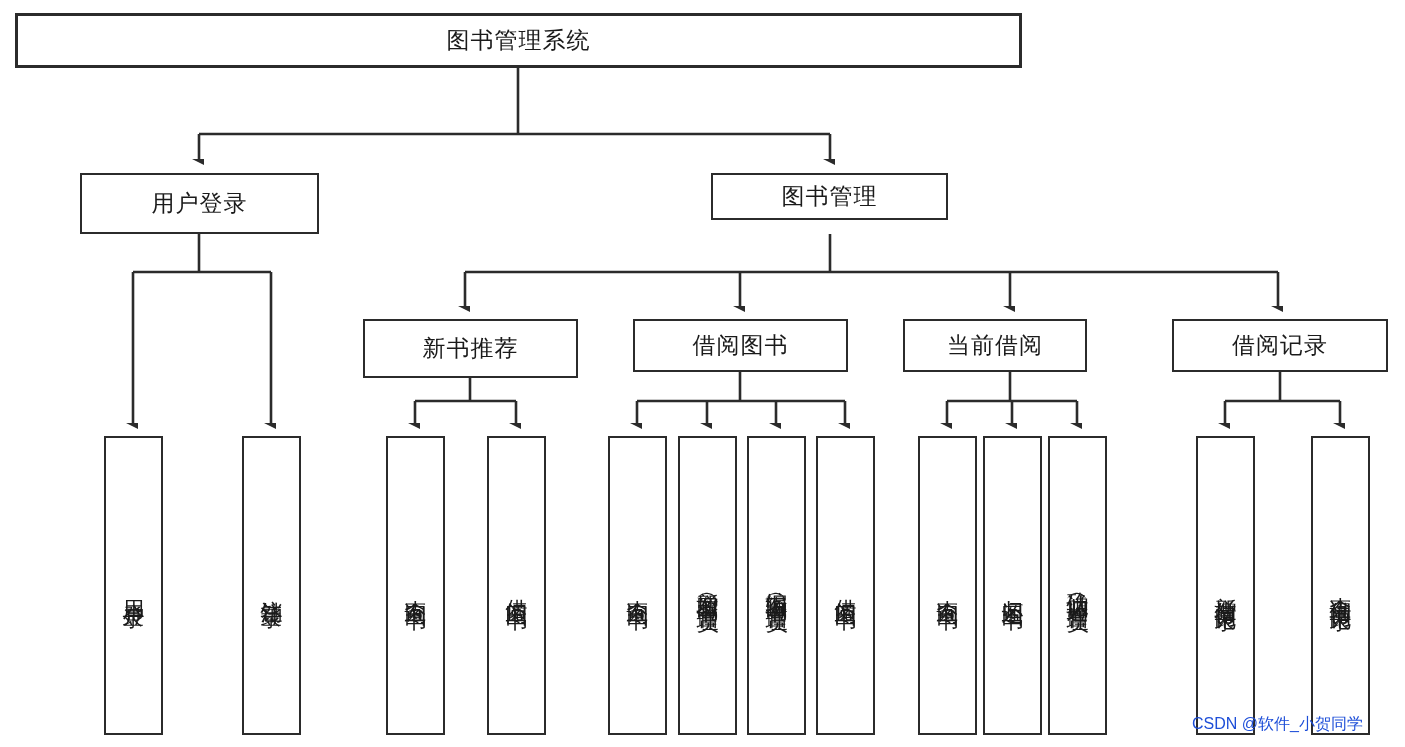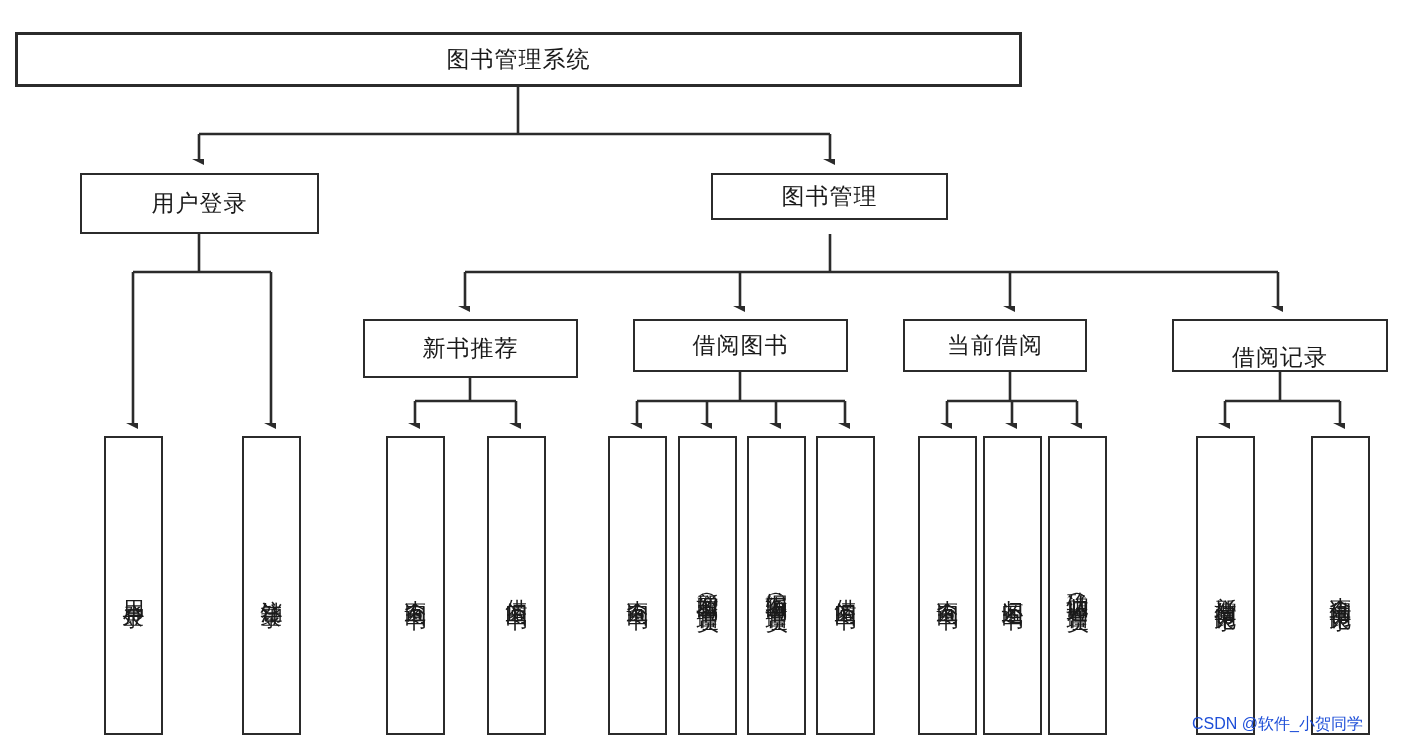--- a/index.html
+++ b/index.html
@@ -23,21 +23,21 @@
   }
   .node-box {
     position: absolute;
     box-sizing: border-box;
     background: #ffffff;
     border: 2px solid #2b2b2b;
     display: flex;
     align-items: center;
     justify-content: center;
   }
-  .node-box.root { border-width: 3px; margin-top: 19px; }
+  .node-box.root { border-width: 3px; }
   .node-label-h {
     font-size: 23px;
     color: #1a1a1a;
     line-height: 1.1;
     letter-spacing: 1px;
     white-space: nowrap;
     text-align: center;
   }
   .leaf-box {
     position: absolute;
@@ -147,21 +147,21 @@
 
   <div class="node-box" id="node-l3-0" style="left: 363px; top: 319px; width: 215px; height: 59px;">
     <span class="node-label-h">新书推荐</span>
   </div>
   <div class="node-box" id="node-l3-1" style="left: 633px; top: 319px; width: 215px; height: 53px;">
     <span class="node-label-h">借阅图书</span>
   </div>
   <div class="node-box" id="node-l3-2" style="left: 903px; top: 319px; width: 184px; height: 53px;">
     <span class="node-label-h">当前借阅</span>
   </div>
-  <div class="node-box" id="node-l3-3" style="left: 1172px; top: 319px; width: 216px; height: 53px; align-items: flex-end;">
+  <div class="node-box" id="node-l3-3" style="left: 1172px; top: 319px; width: 216px; height: 53px;">
     <span class="node-label-h">借阅记录</span>
   </div>
 
   <div class="leaf-box" id="leaf-0" style="left: 104px; top: 436px; width: 59px; height: 299px;">
     <span class="node-label-v">用户登录</span>
   </div>
   <div class="leaf-box" id="leaf-1" style="left: 242px; top: 436px; width: 59px; height: 299px;">
     <span class="node-label-v">注销登录</span>
   </div>
   <div class="leaf-box" id="leaf-2" style="left: 386px; top: 436px; width: 59px; height: 299px;">

